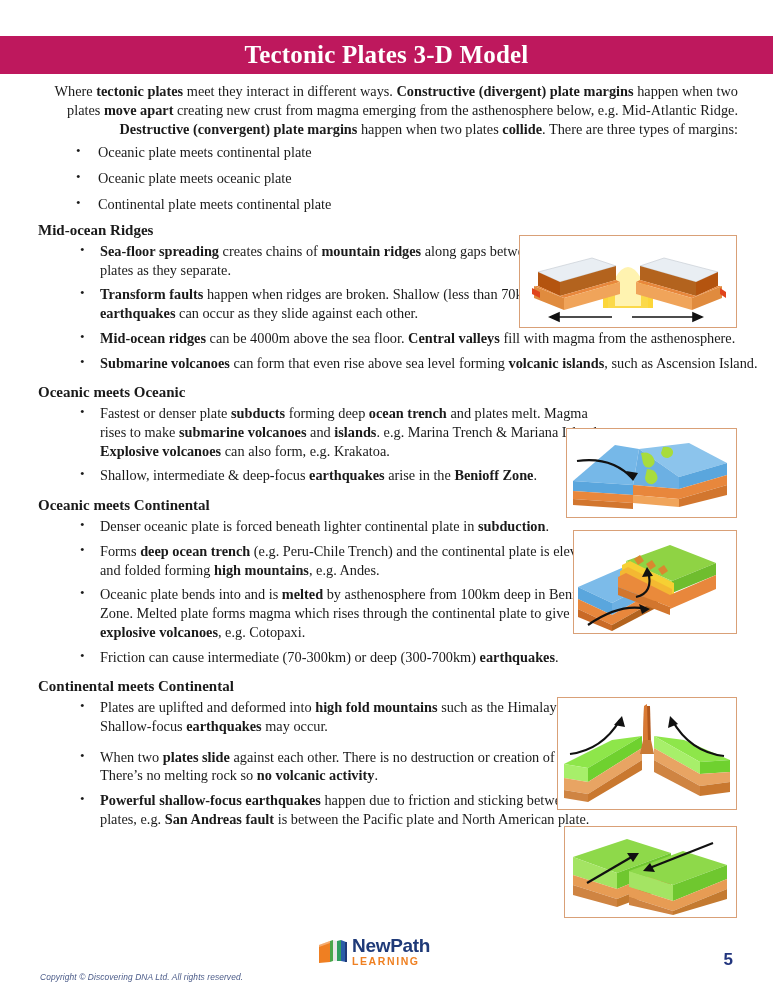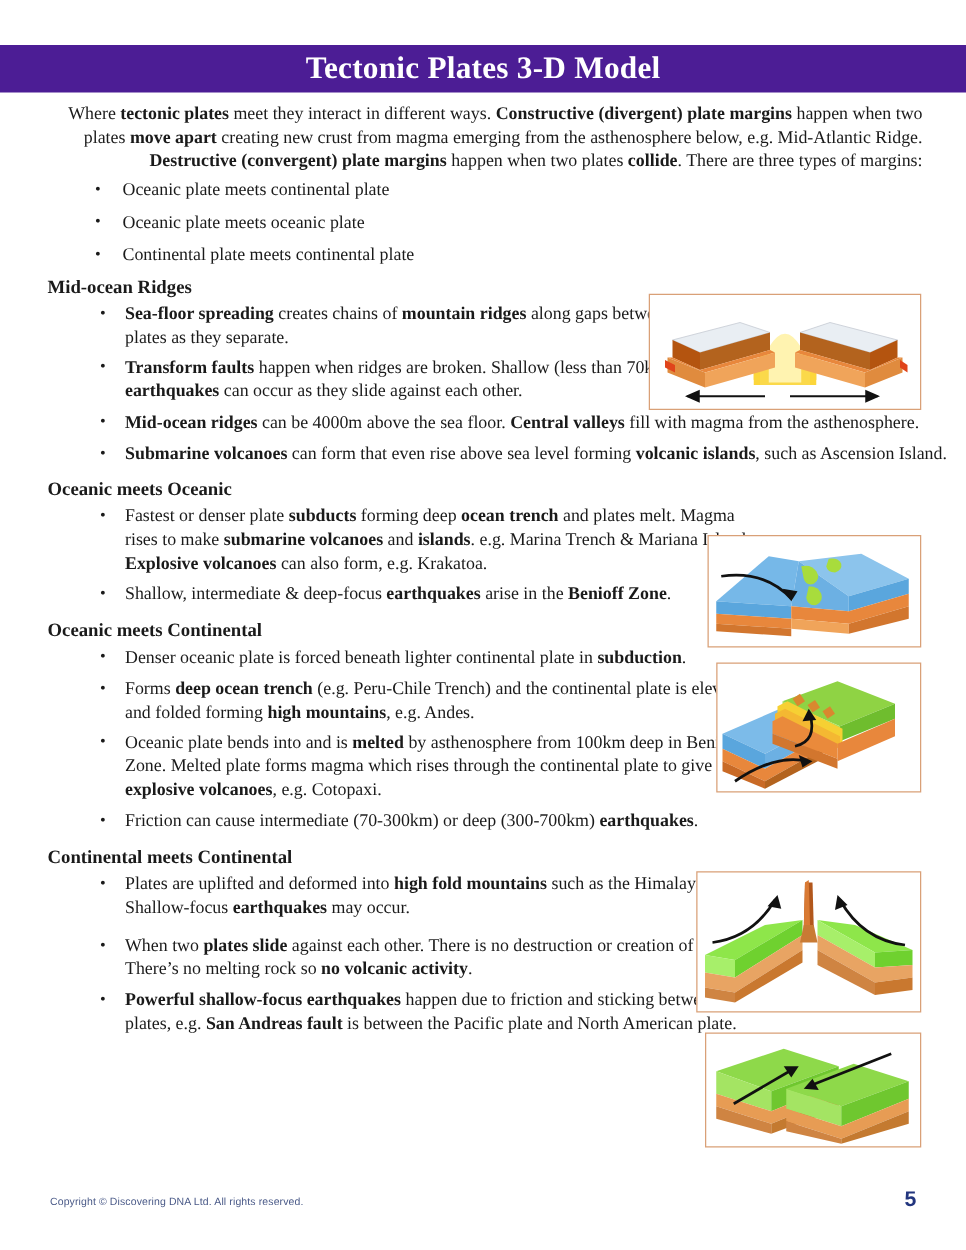--- a/index.html
+++ b/index.html
@@ -16,21 +16,21 @@
     overflow: hidden;
   }
 
   
   .header-bar {
     position: absolute;
     top: 36px;
     left: 0;
     width: 773px;
     height: 38px;
-    background: #4c1d95;
+    background: #be185d;
     display: flex;
     align-items: center;
     justify-content: center;
   }
   .header-title {
     color: #ffffff;
     font-size: 25px;
     font-weight: bold;
     letter-spacing: 0.2px;
     font-family: "Liberation Serif", "DejaVu Serif", serif;
@@ -124,25 +124,26 @@
   .footer {
     position: absolute;
     left: 0;
     top: 948px;
     width: 773px;
     height: 40px;
   }
   .copyright {
     position: absolute;
     left: 40px;
-    top: 8px;
+    top: 24px;
     font-size: 8.4px;
     color: #4a5a88;
     font-family: "Liberation Sans", "DejaVu Sans", sans-serif;
     letter-spacing: 0.1px;
+    font-style: italic;
   }
   .logo {
     position: absolute;
     left: 318px;
     top: -12px;
     display: flex;
     align-items: center;
     gap: 4px;
   }
   .logo-text {
@@ -409,15 +410,30 @@
       <polygon points="74,26 62,26 68,35" fill="#111"></polygon>
       <line x1="148" y1="16" x2="82" y2="42" stroke="#111" stroke-width="2.2"></line>
       <polygon points="78,44 90,45 85,36" fill="#111"></polygon>
     </g>
   </svg>
 </div>
 
 <div class="footer">
   <div class="copyright">Copyright © Discovering DNA Ltd. All rights reserved.</div>
 
+  <div class="logo">
+    <svg width="30" height="28" viewBox="0 0 30 28">
+      <polygon points="1,8 12,4 12,25 1,26" fill="#ef7f22"></polygon>
+      <polygon points="12,4 15,3 15,24 12,25" fill="#4aa64a"></polygon>
+      <polygon points="15,3 19,4 19,24 15,24" fill="#e8e8e8"></polygon>
+      <polygon points="19,4 23,3 23,24 19,24" fill="#2f9e5e"></polygon>
+      <polygon points="23,3 28,5 28,25 23,24" fill="#2b5ca8"></polygon>
+      <polygon points="1,8 12,4 12,6 1,10" fill="#ffffff" opacity="0.35"></polygon>
+      <rect x="27" y="5" width="2" height="20" fill="#1f3a78"></rect>
+    </svg>
+    <div class="logo-text">
+      <span class="logo-newpath">NewPath</span>
+      <span class="logo-learning">LEARNING</span>
+    </div>
+  </div>
 
   <div class="page-number">5</div>
 </div>
 
 </body></html>

